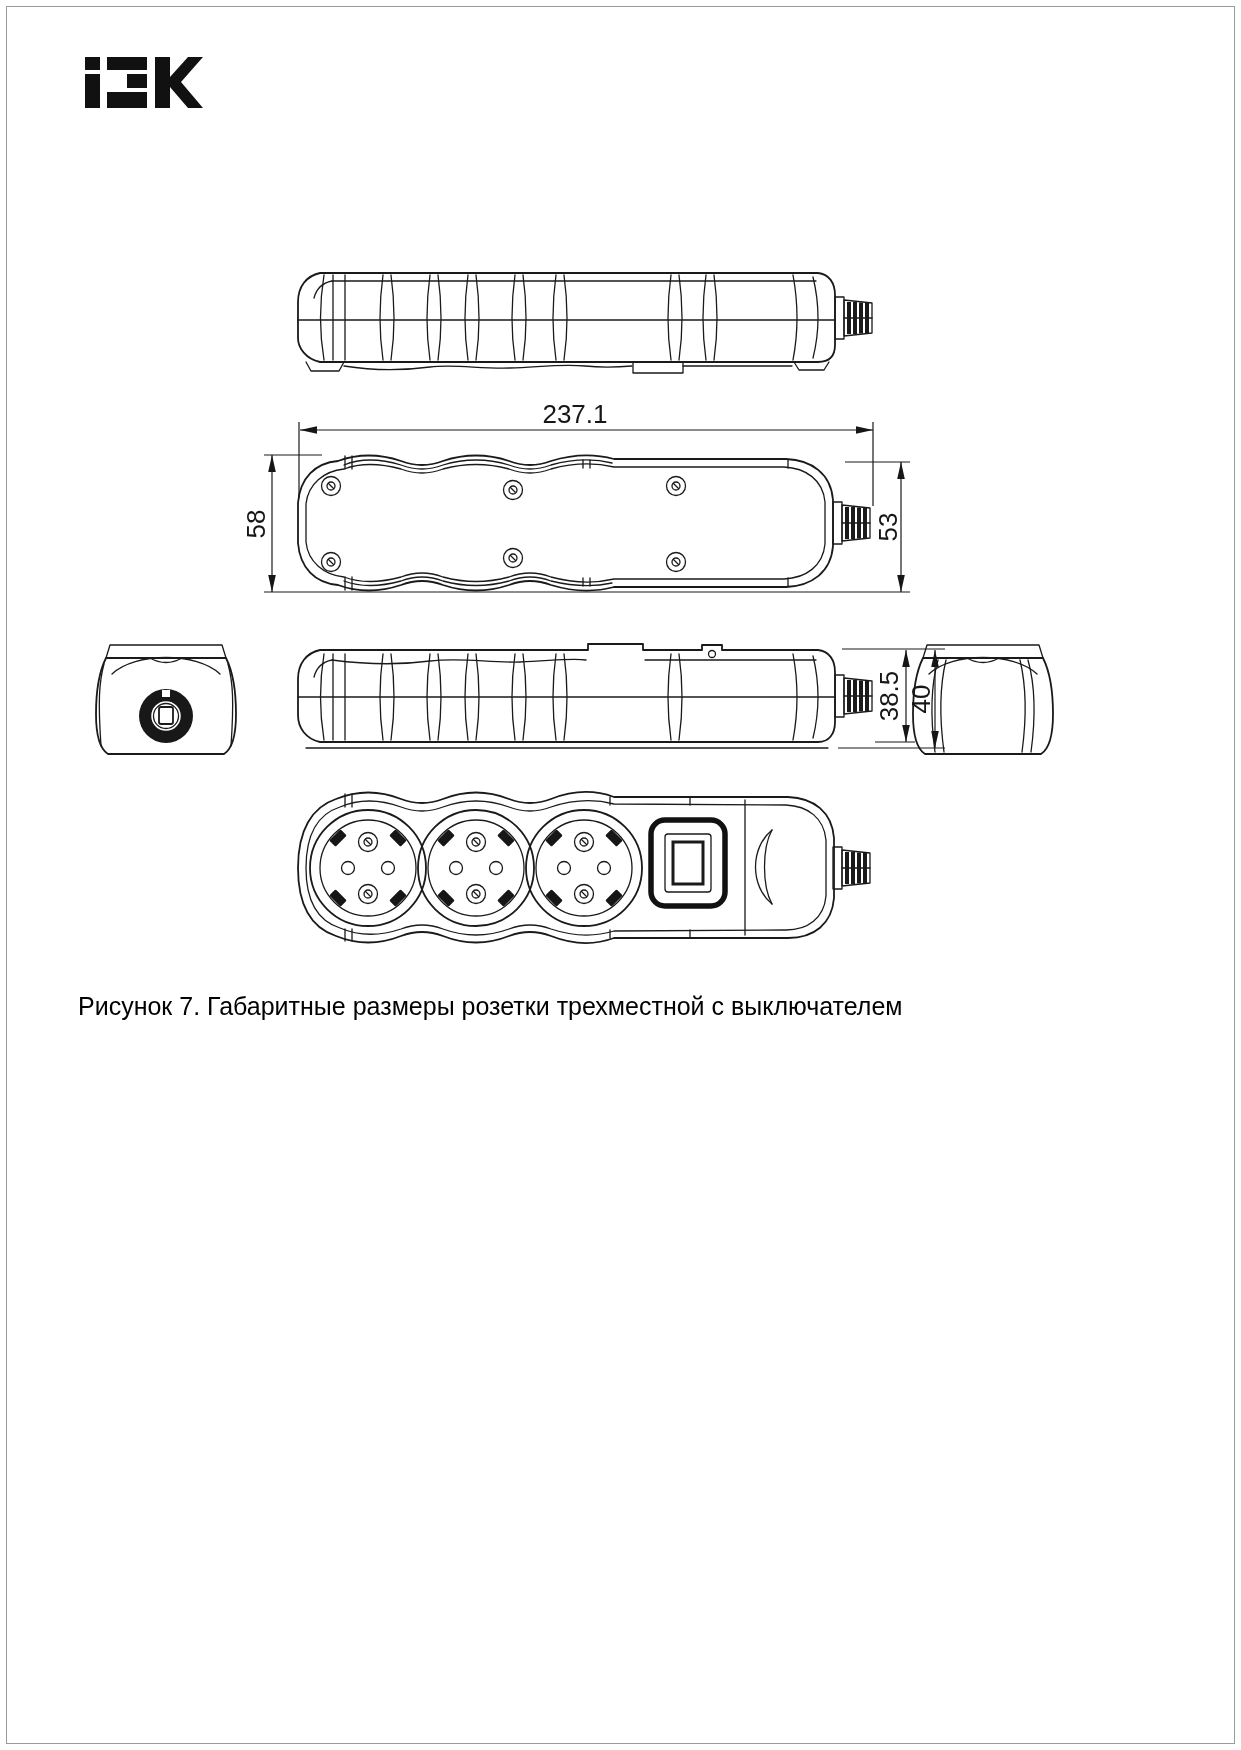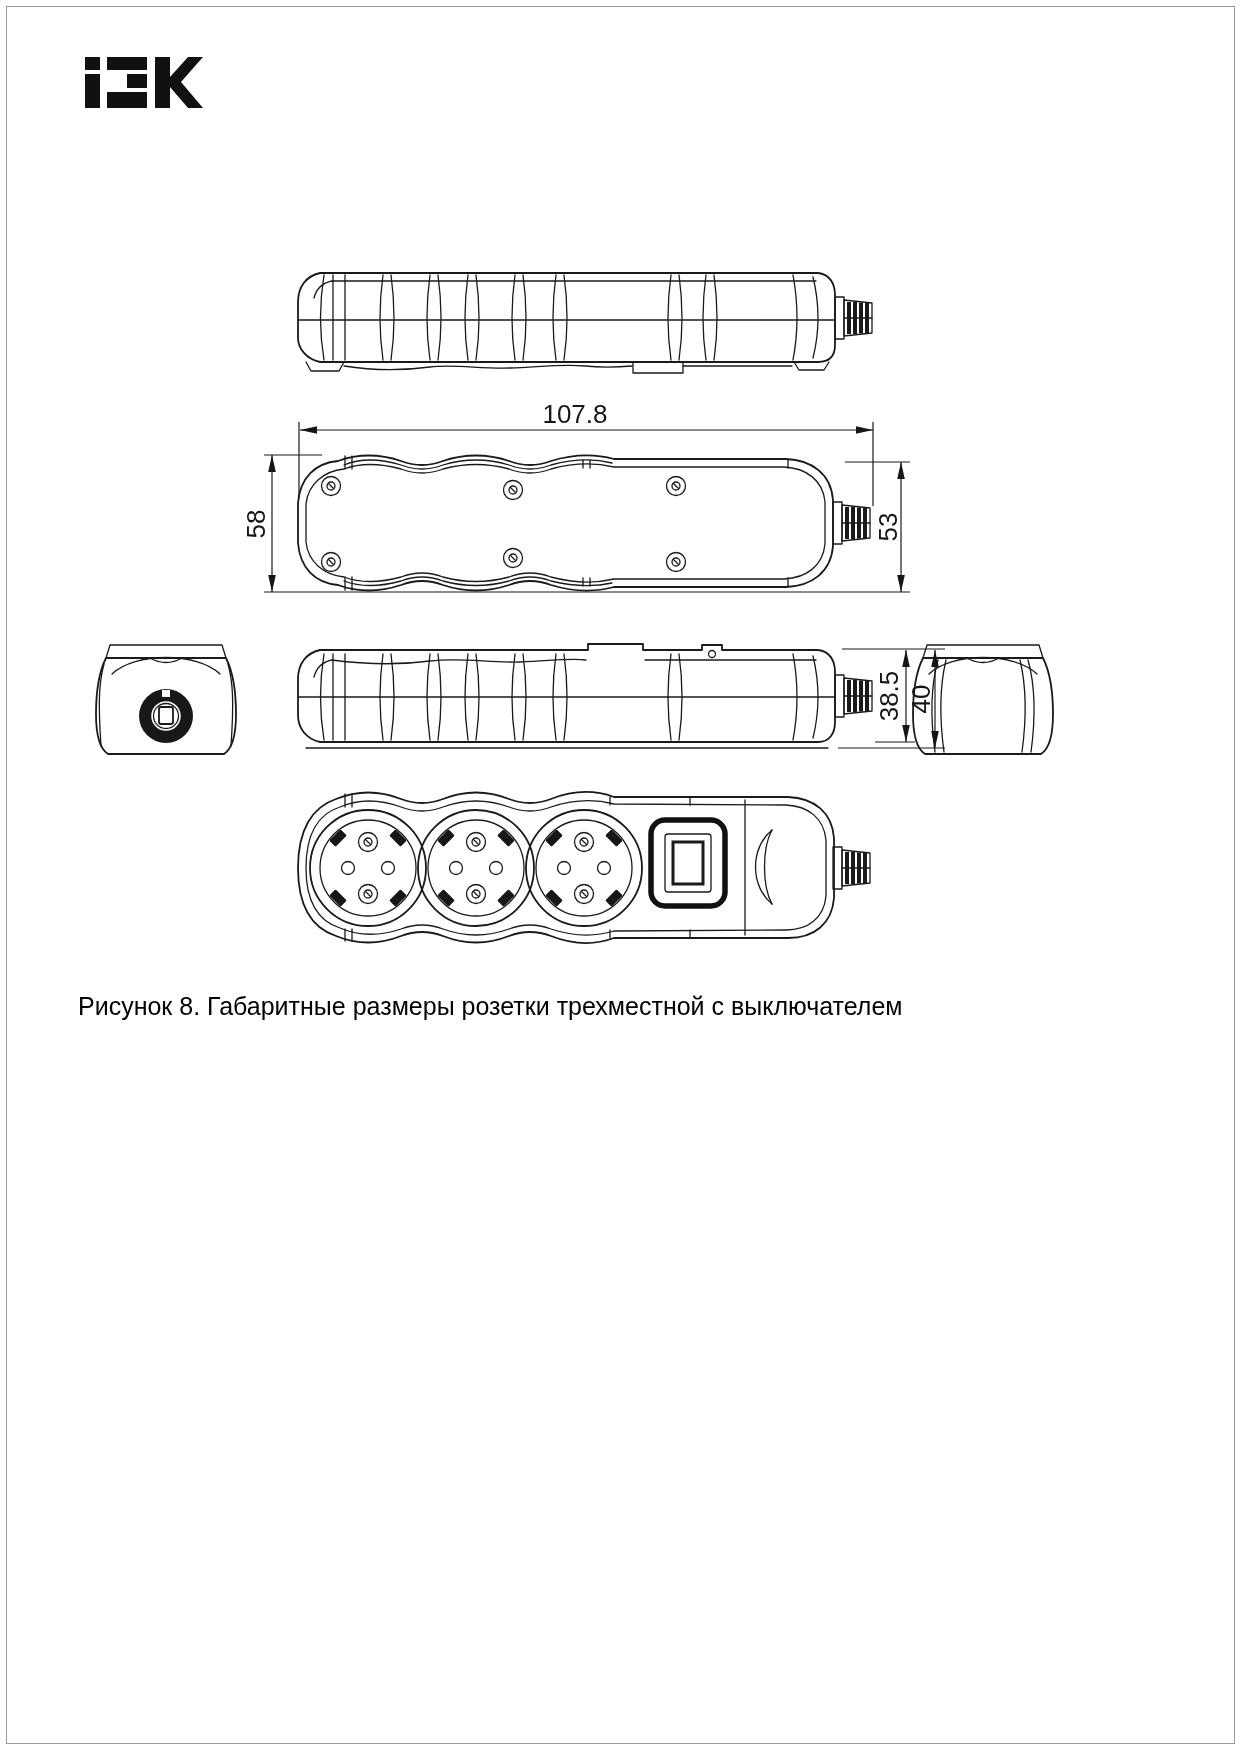--- a/index.html
+++ b/index.html
@@ -273,20 +273,20 @@
       <g>
         <path class="tn" d="M 772,830 C 750,848 750,886 772,904"></path>
         <path class="tn" d="M 772,830 C 762,848 762,886 772,904"></path>
       </g>
       <g>
           <use href="#gland" transform="translate(833,868)"></use>
         </g>
     </g>
   </svg>
 
-  <div class="dim" style="left:500px;top:401px;width:150px;">107.8</div>
+  <div class="dim" style="left:500px;top:401px;width:150px;">237.1</div>
   <div class="dim dim-v" style="left:206px;top:511px;width:100px;">58</div>
   <div class="dim dim-v" style="left:838px;top:514px;width:100px;">53</div>
   <div class="dim dim-v" style="left:839px;top:683px;width:100px;">38.5</div>
   <div class="dim dim-v" style="left:871px;top:686px;width:100px;">40</div>
 
-  <div id="caption">Рисунок 8. Габаритные размеры розетки трехместной с выключателем</div>
+  <div id="caption">Рисунок 7. Габаритные размеры розетки трехместной с выключателем</div>
 </div>
 
 </body></html>

